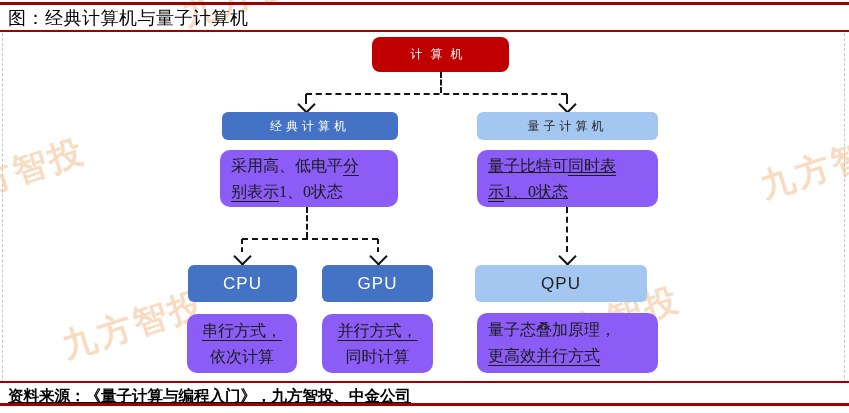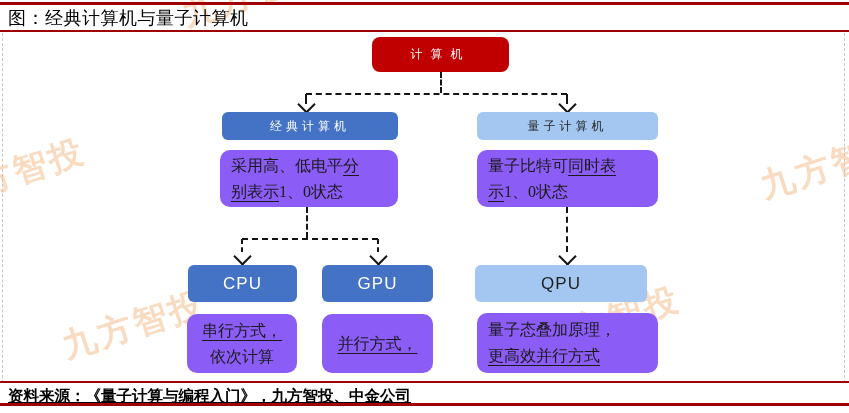--- a/index.html
+++ b/index.html
@@ -98,38 +98,39 @@
 
   <div class="node lblue-node round" style="left:477px; top:112px; width:181px; height:28px;">量子计算机</div>
 
   <div class="node blue-node round" style="left:222px; top:112px; width:176px; height:28px;">经典计算机</div>
 
   <div class="gray-box" style="left:220px; top:150px; width:178px; height:57px;">
     <div><span>采用高、低电平</span><span class="u">分</span></div>
     <div><span class="u">别表示</span><span>1、0状态</span></div>
   </div>
 
-  <div class="gray-box" style="left:477px; top:150px; width:181px; height:57px;">
+  <div class="gray-box" style="left:477px; top:150px; width:181px; height:57px;text-decoration:underline;">
     <div><span>量子比特可</span><span class="u">同时表</span></div>
     <div><span class="u">示</span><span>1、0状态</span></div>
   </div>
 
   <div class="node blue-node round chip" style="left:188px; top:265px; width:109px; height:37px;">CPU</div>
 
   <div class="node blue-node round chip" style="left:322px; top:265px; width:111px; height:37px;">GPU</div>
 
   <div class="node lblue-node round chip" style="left:475px; top:265px; width:172px; height:37px;">QPU</div>
 
   <div class="gray-box centered" style="left:187px; top:314px; width:110px; height:59px;">
     <div class="u">串行方式，</div>
     <div>依次计算</div>
   </div>
 
   <div class="gray-box centered" style="left:322px; top:314px; width:111px; height:59px;">
     <div class="u">并行方式，</div>
+    <div>同时计算</div>
   </div>
 
   <div class="gray-box" style="left:477px; top:313px; width:181px; height:60px;">
     <div>量子态叠加原理，</div>
     <div class="u">更高效并行方式</div>
   </div>
 
 </div>
 
 </body></html>

